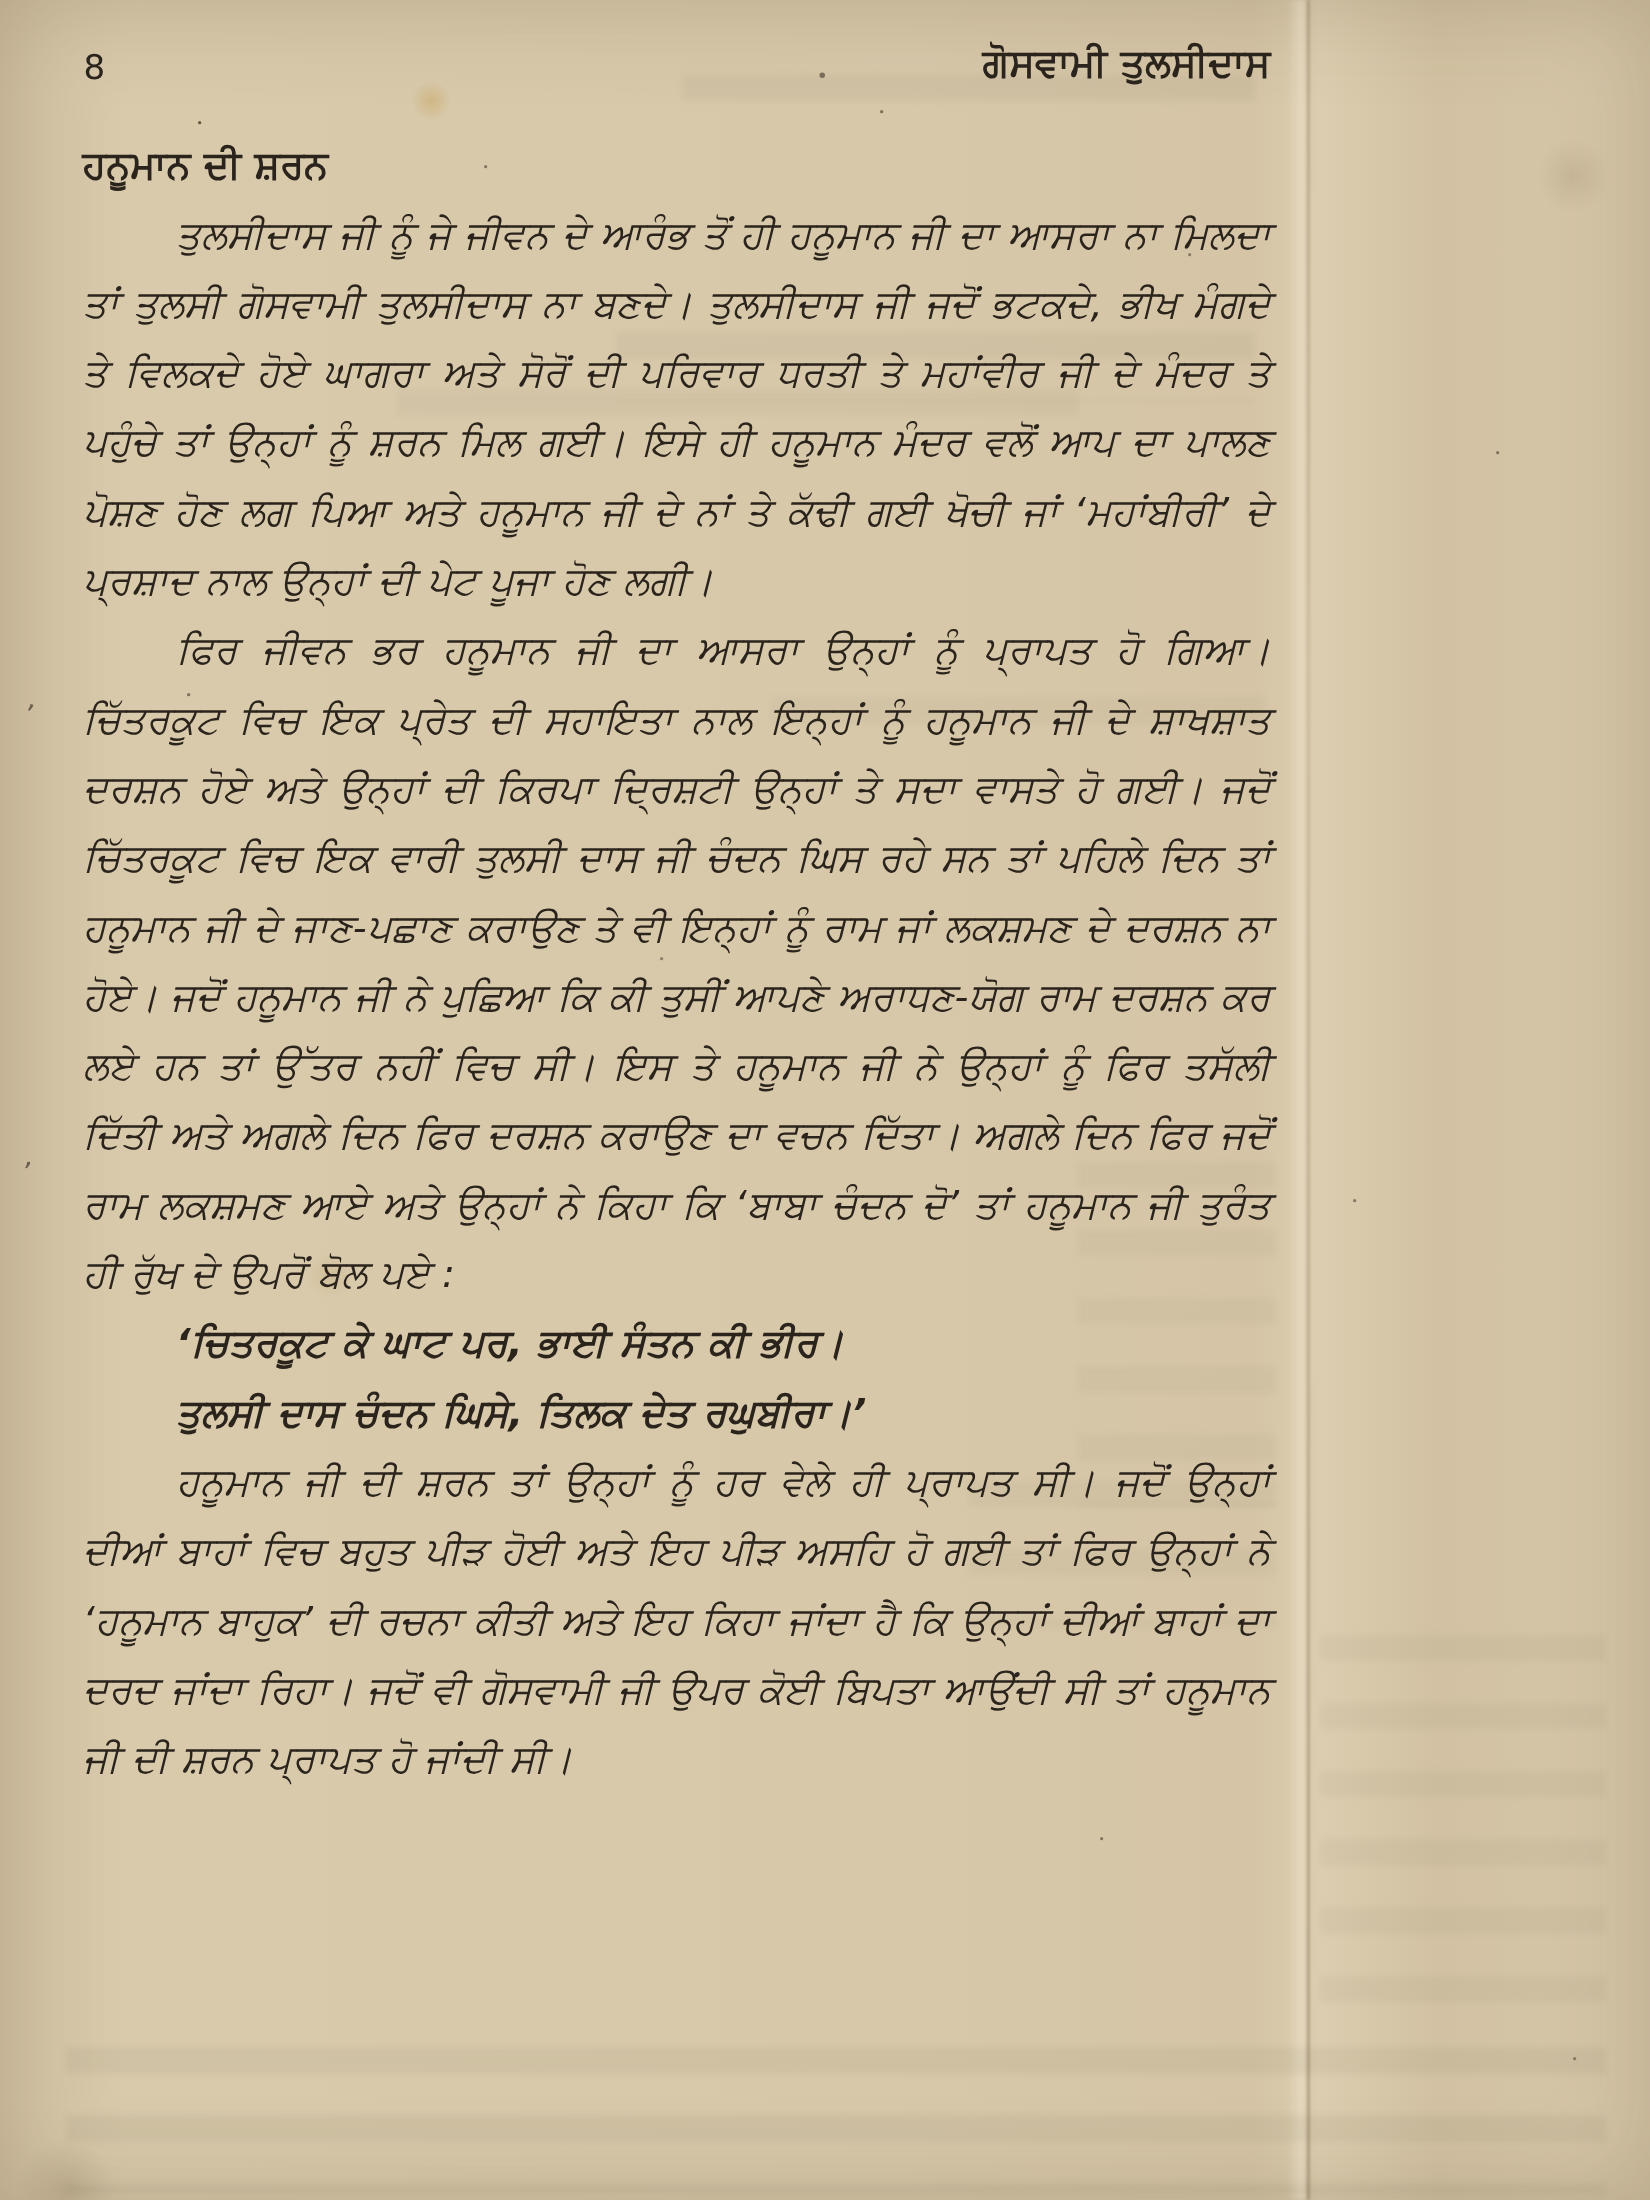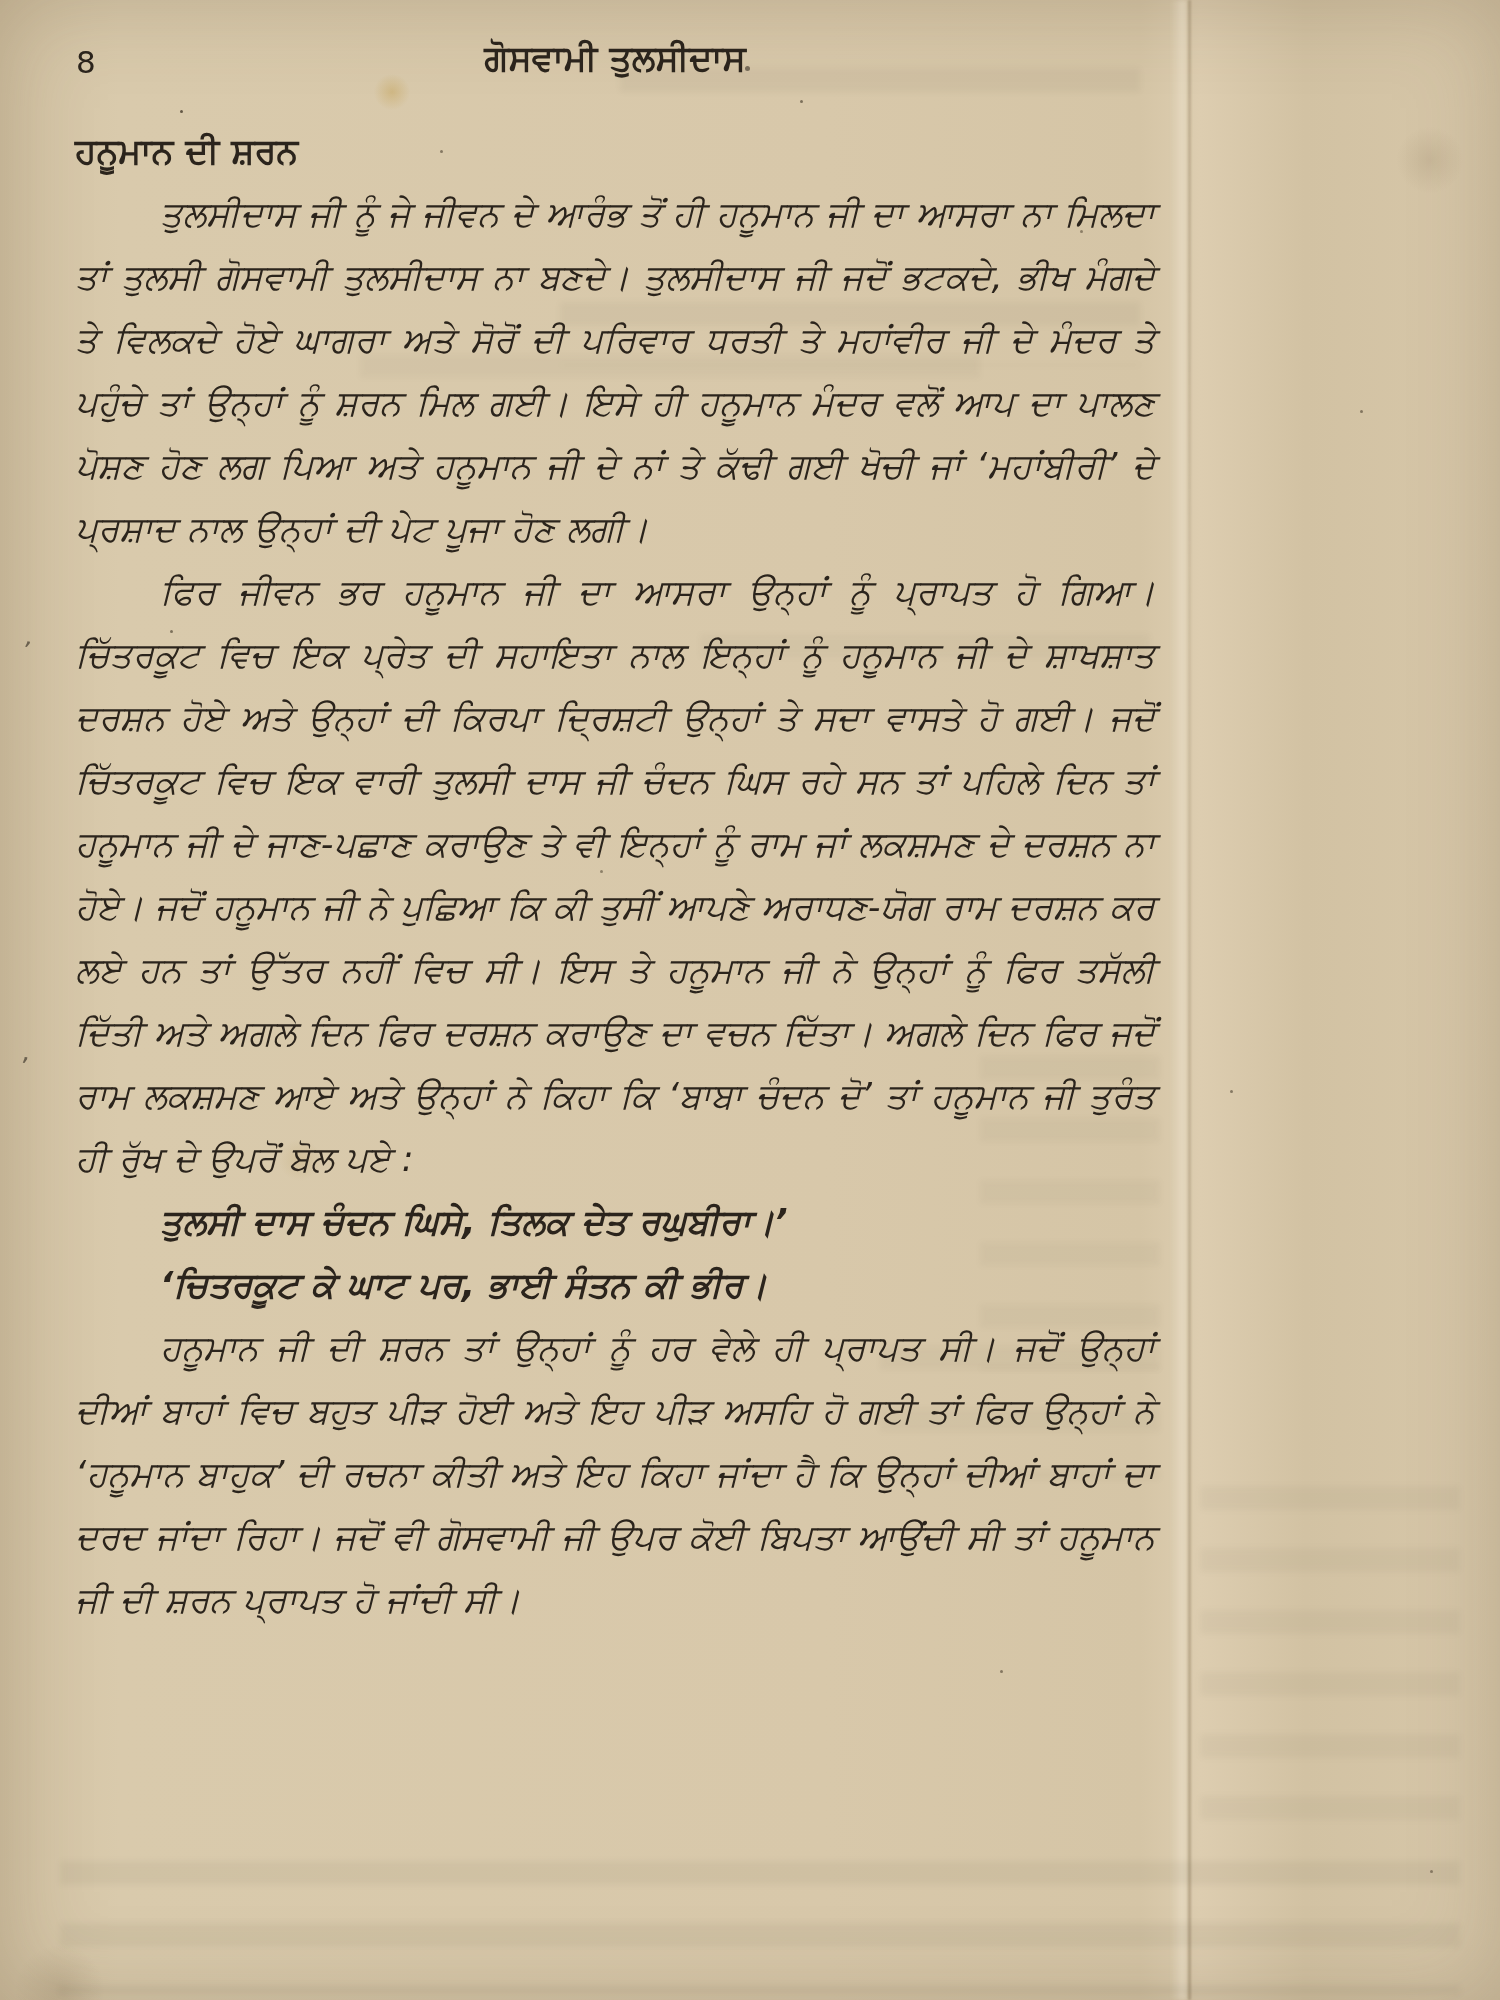--- a/index.html
+++ b/index.html
@@ -32,21 +32,21 @@
     position: absolute; top: 0; left: 1170px; width: 16px; height: 2000px;
     background: linear-gradient(90deg, rgba(245,238,220,0), rgba(245,238,220,0.45));
     filter: blur(2px);
   }
   .pagenum {
     position: absolute; left: 76px; top: 44px;
     font-size: 31px; letter-spacing: 1px;
   }
   .titlebar {
     position: absolute; left: 75px; top: 38px; width: 1080px;
-    text-align: center; font-size: 35px; font-weight: bold;
+    text-align: right; font-size: 35px; font-weight: bold;
   }
   .title-dot {
     position: absolute; left: 745px; top: 66px; width: 5px; height: 5px;
     border-radius: 50%; background: rgba(43,36,28,0.55);
   }
   .content {
     position: absolute; left: 75px; top: 118px; width: 1080px;
     font-size: 35px; line-height: 63px;
     text-align: justify;
   }
@@ -121,18 +121,18 @@
   <div class="titlebar">ਗੋਸਵਾਮੀ ਤੁਲਸੀਦਾਸ</div>
   <div class="title-dot"></div>
 
   <div class="margin-mark mm1">’</div>
   <div class="margin-mark mm2">’</div>
 
   <div class="content">
     <p class="section-heading">ਹਨੂਮਾਨ ਦੀ ਸ਼ਰਨ</p>
     <p class="indent">ਤੁਲਸੀਦਾਸ ਜੀ ਨੂੰ ਜੇ ਜੀਵਨ ਦੇ ਆਰੰਭ ਤੋਂ ਹੀ ਹਨੂਮਾਨ ਜੀ ਦਾ ਆਸਰਾ ਨਾ ਮਿਲਦਾ ਤਾਂ ਤੁਲਸੀ ਗੋਸਵਾਮੀ ਤੁਲਸੀਦਾਸ ਨਾ ਬਣਦੇ। ਤੁਲਸੀਦਾਸ ਜੀ ਜਦੋਂ ਭਟਕਦੇ, ਭੀਖ ਮੰਗਦੇ ਤੇ ਵਿਲਕਦੇ ਹੋਏ ਘਾਗਰਾ ਅਤੇ ਸੋਰੋਂ ਦੀ ਪਰਿਵਾਰ ਧਰਤੀ ਤੇ ਮਹਾਂਵੀਰ ਜੀ ਦੇ ਮੰਦਰ ਤੇ ਪਹੁੰਚੇ ਤਾਂ ਉਨ੍ਹਾਂ ਨੂੰ ਸ਼ਰਨ ਮਿਲ ਗਈ। ਇਸੇ ਹੀ ਹਨੂਮਾਨ ਮੰਦਰ ਵਲੋਂ ਆਪ ਦਾ ਪਾਲਣ ਪੋਸ਼ਣ ਹੋਣ ਲਗ ਪਿਆ ਅਤੇ ਹਨੂਮਾਨ ਜੀ ਦੇ ਨਾਂ ਤੇ ਕੱਢੀ ਗਈ ਖੋਚੀ ਜਾਂ ‘ਮਹਾਂਬੀਰੀ’ ਦੇ ਪ੍ਰਸ਼ਾਦ ਨਾਲ ਉਨ੍ਹਾਂ ਦੀ ਪੇਟ ਪੂਜਾ ਹੋਣ ਲਗੀ।</p>
     <p class="indent">ਫਿਰ ਜੀਵਨ ਭਰ ਹਨੂਮਾਨ ਜੀ ਦਾ ਆਸਰਾ ਉਨ੍ਹਾਂ ਨੂੰ ਪ੍ਰਾਪਤ ਹੋ ਗਿਆ। ਚਿੱਤਰਕੂਟ ਵਿਚ ਇਕ ਪ੍ਰੇਤ ਦੀ ਸਹਾਇਤਾ ਨਾਲ ਇਨ੍ਹਾਂ ਨੂੰ ਹਨੂਮਾਨ ਜੀ ਦੇ ਸ਼ਾਖਸ਼ਾਤ ਦਰਸ਼ਨ ਹੋਏ ਅਤੇ ਉਨ੍ਹਾਂ ਦੀ ਕਿਰਪਾ ਦ੍ਰਿਸ਼ਟੀ ਉਨ੍ਹਾਂ ਤੇ ਸਦਾ ਵਾਸਤੇ ਹੋ ਗਈ। ਜਦੋਂ ਚਿੱਤਰਕੂਟ ਵਿਚ ਇਕ ਵਾਰੀ ਤੁਲਸੀ ਦਾਸ ਜੀ ਚੰਦਨ ਘਿਸ ਰਹੇ ਸਨ ਤਾਂ ਪਹਿਲੇ ਦਿਨ ਤਾਂ ਹਨੂਮਾਨ ਜੀ ਦੇ ਜਾਣ-ਪਛਾਣ ਕਰਾਉਣ ਤੇ ਵੀ ਇਨ੍ਹਾਂ ਨੂੰ ਰਾਮ ਜਾਂ ਲਕਸ਼ਮਣ ਦੇ ਦਰਸ਼ਨ ਨਾ ਹੋਏ। ਜਦੋਂ ਹਨੂਮਾਨ ਜੀ ਨੇ ਪੁਛਿਆ ਕਿ ਕੀ ਤੁਸੀਂ ਆਪਣੇ ਅਰਾਧਣ-ਯੋਗ ਰਾਮ ਦਰਸ਼ਨ ਕਰ ਲਏ ਹਨ ਤਾਂ ਉੱਤਰ ਨਹੀਂ ਵਿਚ ਸੀ। ਇਸ ਤੇ ਹਨੂਮਾਨ ਜੀ ਨੇ ਉਨ੍ਹਾਂ ਨੂੰ ਫਿਰ ਤਸੱਲੀ ਦਿੱਤੀ ਅਤੇ ਅਗਲੇ ਦਿਨ ਫਿਰ ਦਰਸ਼ਨ ਕਰਾਉਣ ਦਾ ਵਚਨ ਦਿੱਤਾ। ਅਗਲੇ ਦਿਨ ਫਿਰ ਜਦੋਂ ਰਾਮ ਲਕਸ਼ਮਣ ਆਏ ਅਤੇ ਉਨ੍ਹਾਂ ਨੇ ਕਿਹਾ ਕਿ ‘ਬਾਬਾ ਚੰਦਨ ਦੋ’ ਤਾਂ ਹਨੂਮਾਨ ਜੀ ਤੁਰੰਤ ਹੀ ਰੁੱਖ ਦੇ ਉਪਰੋਂ ਬੋਲ ਪਏ :</p>
+    <p class="couplet">‘ਚਿਤਰਕੂਟ ਕੇ ਘਾਟ ਪਰ, ਭਾਈ ਸੰਤਨ ਕੀ ਭੀਰ।</p>
     <p class="couplet">ਤੁਲਸੀ ਦਾਸ ਚੰਦਨ ਘਿਸੇ, ਤਿਲਕ ਦੇਤ ਰਘੁਬੀਰਾ।’</p>
-    <p class="couplet">‘ਚਿਤਰਕੂਟ ਕੇ ਘਾਟ ਪਰ, ਭਾਈ ਸੰਤਨ ਕੀ ਭੀਰ।</p>
     <p class="indent">ਹਨੂਮਾਨ ਜੀ ਦੀ ਸ਼ਰਨ ਤਾਂ ਉਨ੍ਹਾਂ ਨੂੰ ਹਰ ਵੇਲੇ ਹੀ ਪ੍ਰਾਪਤ ਸੀ। ਜਦੋਂ ਉਨ੍ਹਾਂ ਦੀਆਂ ਬਾਹਾਂ ਵਿਚ ਬਹੁਤ ਪੀੜ ਹੋਈ ਅਤੇ ਇਹ ਪੀੜ ਅਸਹਿ ਹੋ ਗਈ ਤਾਂ ਫਿਰ ਉਨ੍ਹਾਂ ਨੇ ‘ਹਨੂਮਾਨ ਬਾਹੁਕ’ ਦੀ ਰਚਨਾ ਕੀਤੀ ਅਤੇ ਇਹ ਕਿਹਾ ਜਾਂਦਾ ਹੈ ਕਿ ਉਨ੍ਹਾਂ ਦੀਆਂ ਬਾਹਾਂ ਦਾ ਦਰਦ ਜਾਂਦਾ ਰਿਹਾ। ਜਦੋਂ ਵੀ ਗੋਸਵਾਮੀ ਜੀ ਉਪਰ ਕੋਈ ਬਿਪਤਾ ਆਉਂਦੀ ਸੀ ਤਾਂ ਹਨੂਮਾਨ ਜੀ ਦੀ ਸ਼ਰਨ ਪ੍ਰਾਪਤ ਹੋ ਜਾਂਦੀ ਸੀ।</p>
   </div>
 
 </div>
 
 </body></html>

